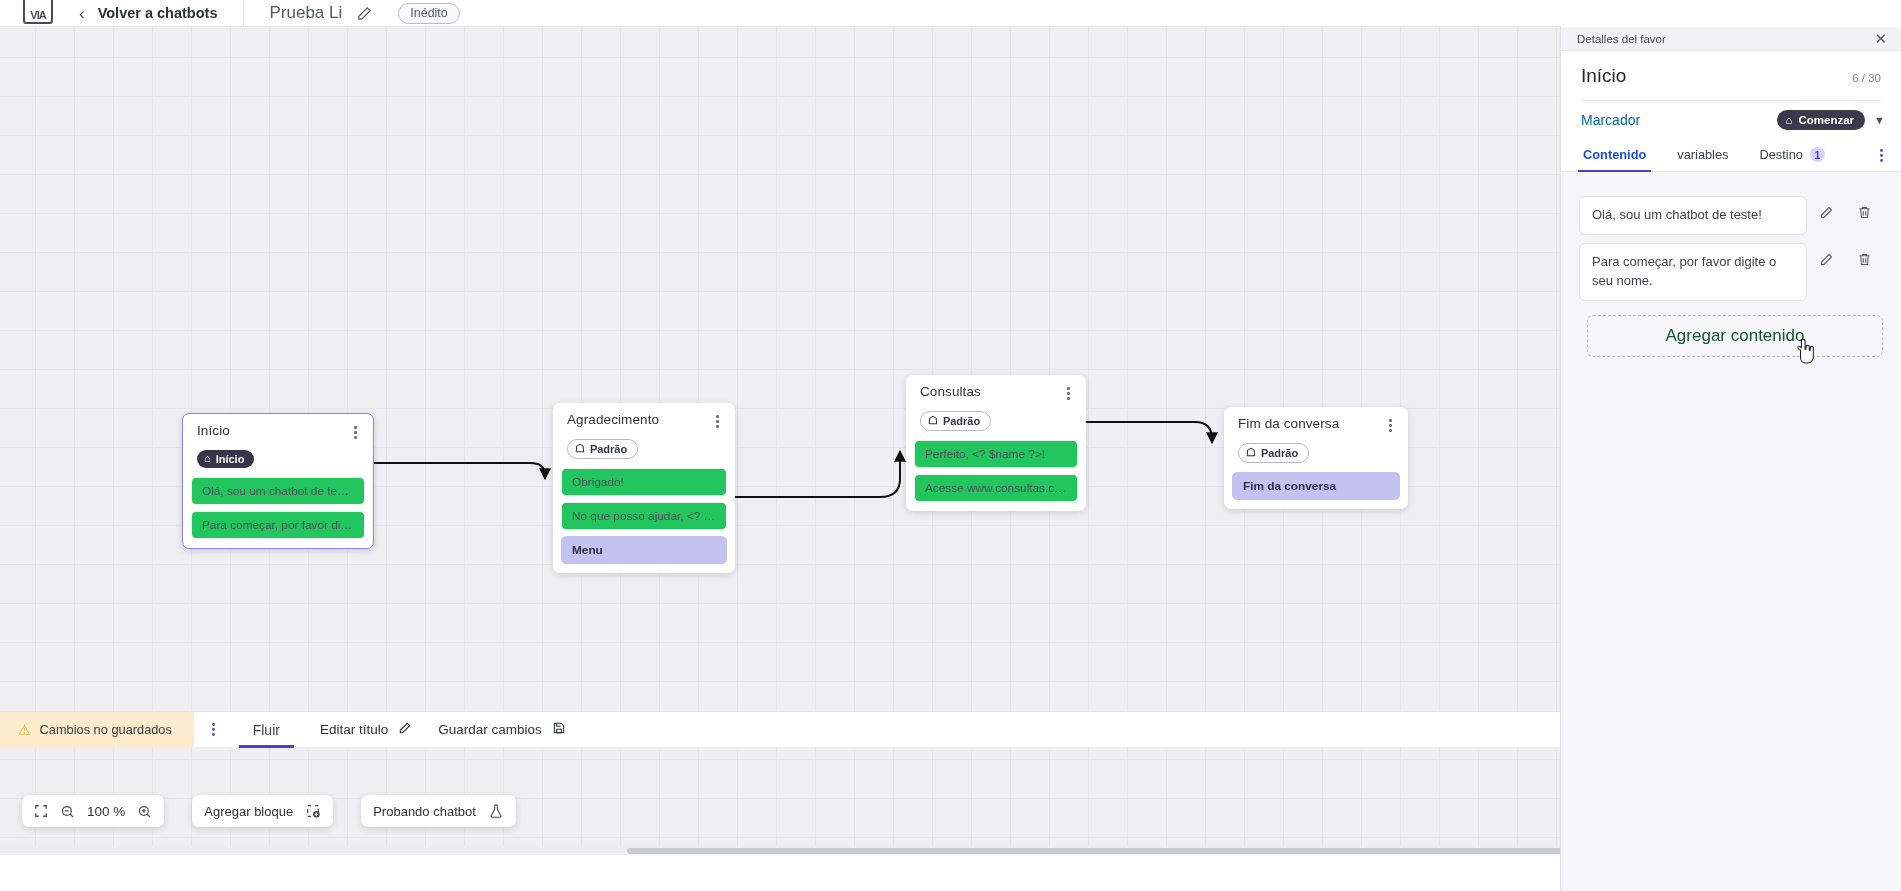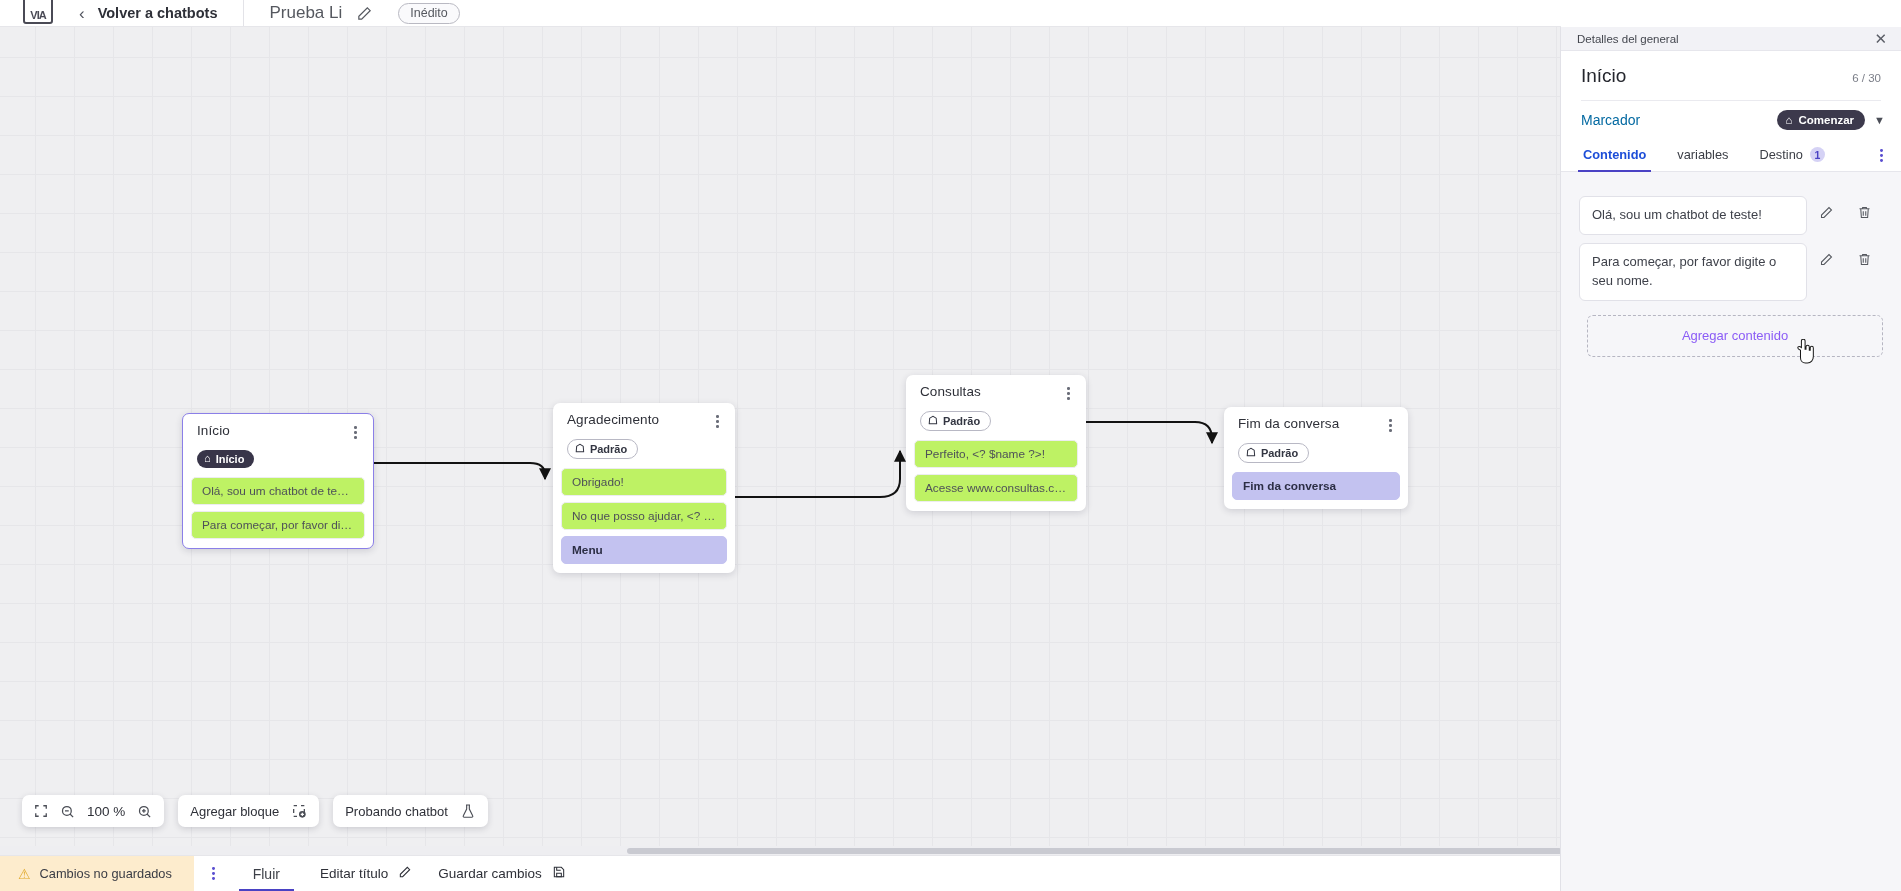--- a/index.html
+++ b/index.html
@@ -3,21 +3,21 @@
 <meta charset="utf-8">
 <style>
   * { box-sizing: border-box; margin: 0; padding: 0; }
   html, body {
     width: 1901px; height: 891px;
     overflow: hidden;
     font-family: "Liberation Sans", sans-serif;
     background: #ffffff;
     color: #2e3038;
   }
-  .app { position: relative; width: 1901px; height: 891px; }
+  .app { position: relative; width: 1901px; height: 747px; }
 
   
   .topbar {
     position: absolute; left: 0; top: 0; width: 1561px; height: 27px;
     background: #ffffff;
     display: flex; align-items: center;
     border-bottom: 1px solid #e6e6ea;
     overflow: hidden;
   }
   .logo-box {
@@ -82,37 +82,37 @@
   .kebab i { width: 2.6px; height: 2.6px; border-radius: 50%; background: #6a6d78; display: block; }
   .node-badge {
     display: inline-flex; align-items: center; gap: 5px;
     margin: 8px 0 0 14px; padding: 3px 10px 3px 7px; border-radius: 11px;
     font-size: 11px; font-weight: 700; white-space: nowrap;
   }
   .badge-start { background: #383549; color: #ffffff; }
   .badge-default { background: #ffffff; color: #333642; border: 1px solid #b8b8c4; font-weight: 600; }
   .node-body { margin-top: 9px; display: flex; flex-direction: column; gap: 6px; padding: 0 0; }
   .msg {
-    margin: 0 8px; background: #bef264; border: 1px solid #ececf0; border-radius: 5px;
+    margin: 0 8px; background: #22c55e; border: 1px solid #ececf0; border-radius: 5px;
     padding: 6px 10px; font-size: 11.8px; color: #4e5158;
     white-space: nowrap; overflow: hidden; text-overflow: ellipsis;
   }
   .msg.accent {
     background: #c3c2f0; border-color: #c3c2f0; color: #2c2e45; font-weight: 600;
   }
   .tagico { font-size: 11px; line-height: 1; }
 
   
   #node-inicio   { left: 182px; top: 386px; width: 192px; }
   #node-agrad    { left: 553px; top: 376px; width: 182px; }
   #node-consul   { left: 906px; top: 348px; width: 180px; }
   #node-fim      { left: 1224px; top: 380px; width: 184px; }
 
   
-  .canvas-toolbar { position: absolute; left: 22px; bottom: 28px; display: flex; gap: 14px; align-items: center; }
+  .canvas-toolbar { position: absolute; left: 22px; bottom: 28px; display: flex; gap: 28px; align-items: center; }
   .tb-group {
     background: #ffffff; border-radius: 7px; box-shadow: 0 2px 6px rgba(40,40,60,.17);
     height: 32px; display: flex; align-items: center; padding: 0 12px; gap: 12px;
     font-size: 13px; color: #2e3038; white-space: nowrap;
   }
   .tb-ico { display: flex; align-items: center; color: #4a4d55; }
   .zoom-val { font-size: 13.5px; color: #2e3038; }
 
   
   .hscroll {
@@ -198,21 +198,21 @@
   .panel-body { padding: 24px 18px 0 18px; flex: 1; }
   .content-row { display: flex; align-items: flex-start; gap: 0; margin-bottom: 8px; }
   .content-box {
     flex: 1; background: #ffffff; border: 1px solid #e1e1e8; border-radius: 6px;
     padding: 9px 12px; font-size: 13px; color: #3e414a; line-height: 1.45;
   }
   .row-ico { width: 38px; display: flex; justify-content: center; align-items: center; padding-top: 9px; color: #55585f; cursor: pointer;}
   .add-content {
     margin-top: 14px; border: 1.4px dashed #b6b6c2; border-radius: 6px;
     height: 42px; display: flex; align-items: center; justify-content: center;
-    font-size: 13px; color: #8b5cf6; cursor: pointer; background: transparent; margin-left: 8px;
+    font-size: 17px; color: #14532d; cursor: pointer; background: transparent; margin-left: 8px;
   }
 
   
   .cursor { position: absolute; left: 1795px; top: 339px; width: 22px; height: 26px; pointer-events: none; }
 </style>
 </head>
 <body>
 
 <div class="app">
 
@@ -396,21 +396,21 @@
         <svg width="14" height="14" viewBox="0 0 24 24" fill="none" stroke="currentColor" stroke-width="1.8">
           <path d="M4 4h12l4 4v12H4z"></path>
             <path d="M8 4v5h7M8 14h8v6H8z"></path>
         </svg>
       </span>
     </span>
   </div>
 
   <div class="panel">
     <div class="panel-bar">
-      <span class="t">Detalles del general</span>
+      <span class="t">Detalles del favor</span>
       <span class="close-x">✕</span>
     </div>
 
     <div class="panel-card">
       <div class="panel-titlerow">
         <span class="panel-title">Início</span>
         <span class="panel-count">6 / 30</span>
       </div>
       <div class="panel-hr"></div>
       <div class="marker-row">

